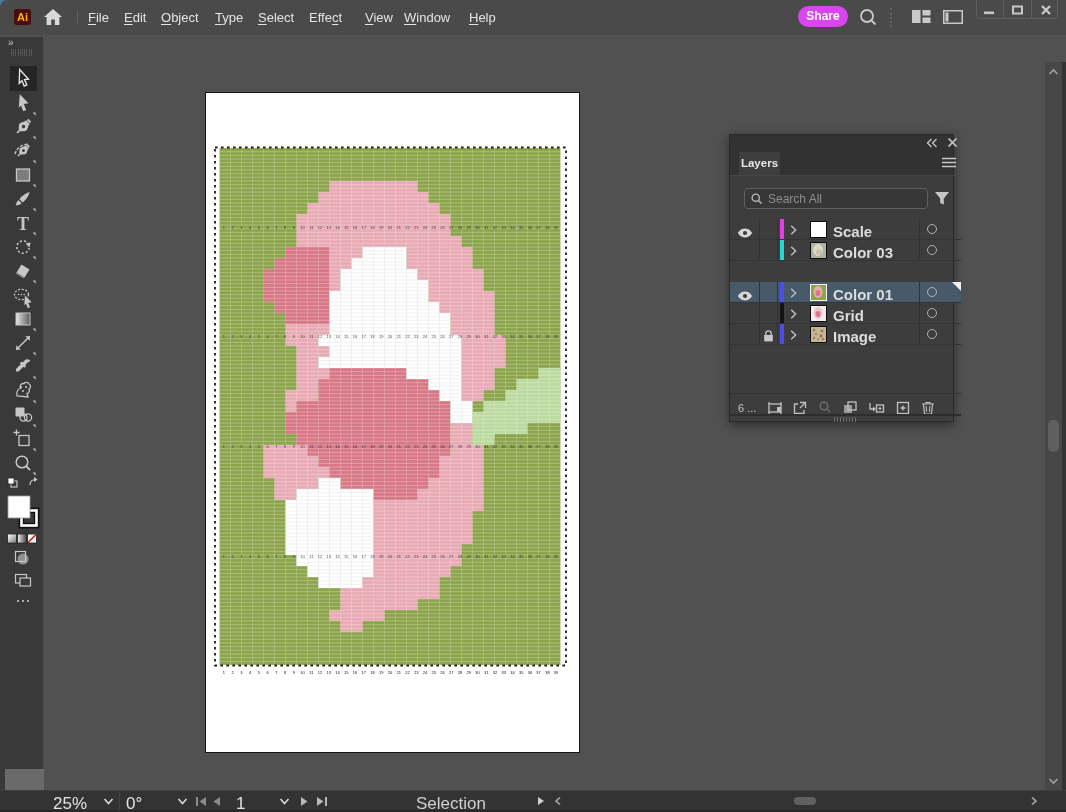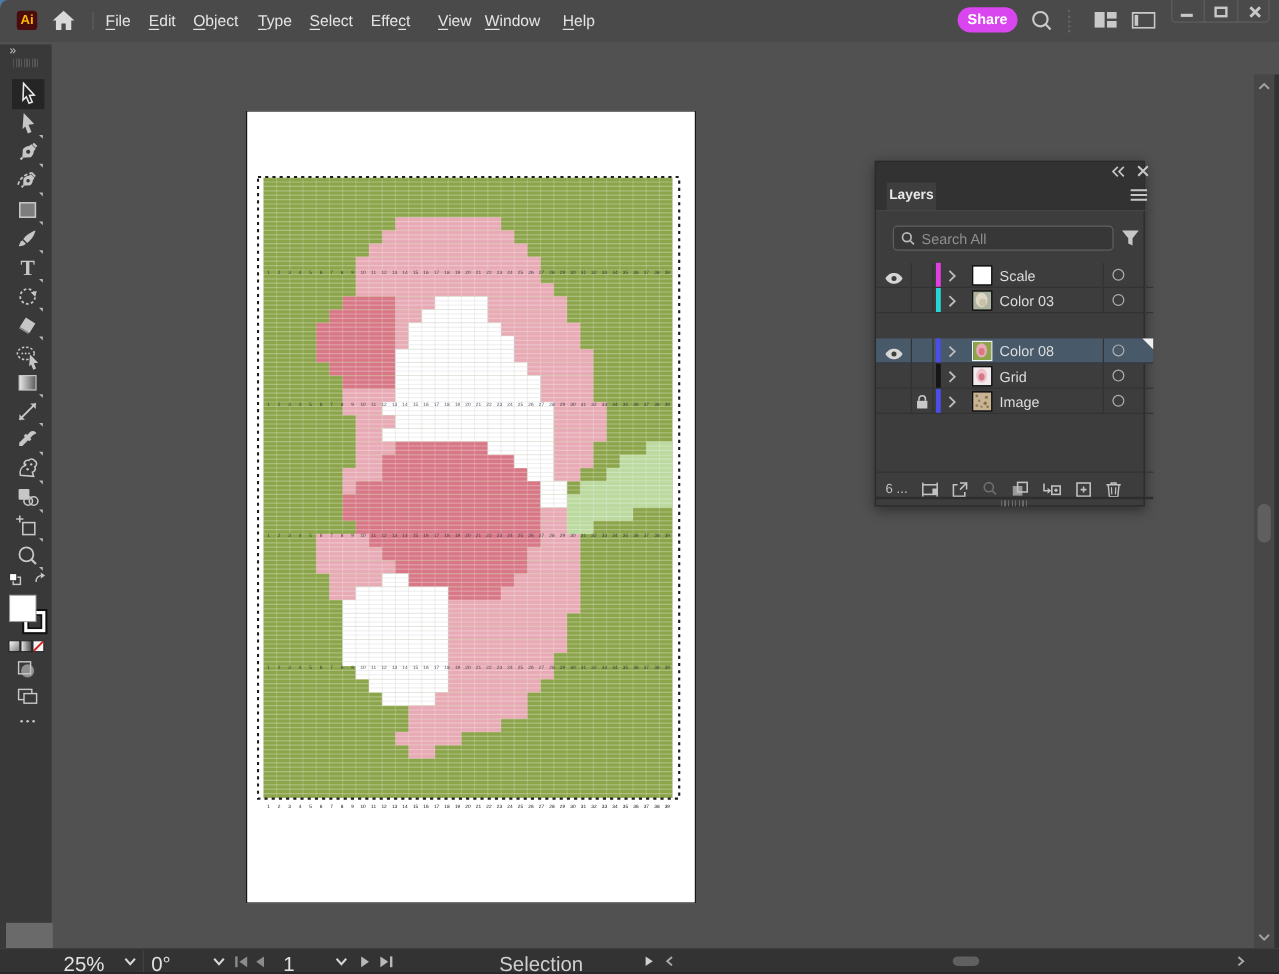--- a/index.html
+++ b/index.html
@@ -52,21 +52,21 @@
 #hthumb { position:absolute; left:794px; top:6px; width:22px; height:8px; background:#606060; border-radius:4px; }
 #cornerbox { position:absolute; left:5px; top:769px; width:39px; height:21px; background:#6a6a6a; }
 
 
 #panel { position:absolute; left:717px; top:134px; width:225px; height:288px; background:#3d3d3d;
   box-shadow:0 3px 10px rgba(0,0,0,0.45); border:1px solid #2a2a2a;margin-left:12px; }
 #panelhead { position:absolute; left:0; top:0; width:100%; height:40px; background:#323232; }
 #paneltab { position:absolute; left:9px; top:17px; width:41px; height:23px; background:#3e3e3e;
   color:#e8e8e8; font-size:11.5px; font-weight:bold; line-height:23px; text-align:center; }
 .lrow { position:absolute; width:100%; height:21px; border-bottom:1px solid #333; }
-.lrow .name { position:absolute; left:103px; top:4px; font-size:12px; font-weight:normal; color:#dcdcdc; }
+.lrow .name { position:absolute; left:103px; top:4px; font-size:15px; font-weight:bold; color:#dcdcdc; }
 .cbar { position:absolute; left:50px; top:0; width:4px; height:20px; }
 .thumb { position:absolute; left:80px; top:2px; width:17px; height:17px; border:1px solid #0d0d0d; }
 .circ { position:absolute; left:197px; top:5px; width:10px; height:10px; border:1.2px solid #b0b0b0; border-radius:50%; }
 .vline { position:absolute; top:0; width:1px; height:21px; background:#333; }
 </style>
 </head>
 <body>
 <div id="app">
 
   <div id="cornerul" style="position:absolute;left:0;top:0;width:10px;height:10px;background:#4e7ca6"></div>
@@ -1129,21 +1129,21 @@
         <div class="vline" style="left:189px"></div>
 <div class="cbar" style="background:#4a4de8"></div>
 <svg class="abs" style="left:60px;top:6px" width="7" height="10" viewBox="0 0 7 10">
           <path d="M1.2 0.8 L5.6 5 L1.2 9.2" fill="none" stroke="#bdbdbd" stroke-width="1.5"></path>
         </svg>
 <div class="thumb" style="border-color:#f4f4f4"><svg width="15" height="15" viewBox="0 0 15 15">
             <rect width="15" height="15" fill="#8ca54b"></rect>
             <ellipse cx="7" cy="7" rx="4.5" ry="6" fill="#e8abb5"></ellipse>
             <ellipse cx="7" cy="8" rx="2.5" ry="3" fill="#d87887"></ellipse>
           </svg></div>
-<div class="name">Color 08</div>
+<div class="name">Color 01</div>
 <div class="circ"></div>
 <div class="abs" style="left:222px;top:0;width:0;height:0;border-top:9px solid #f0f0f0;border-left:9px solid transparent"></div>
 </div>
 <div class="lrow abs" style="left:0;top:189px;width:231px;">
 <div class="abs" style="left:33px;top:4px"><svg width="11" height="12" viewBox="0 0 11 12">
             <rect x="1.2" y="5" width="8.6" height="6.4" fill="#c9c9c9"></rect>
             <path d="M2.8 5 L2.8 3.4 C2.8 1.9 4 0.8 5.5 0.8 C7 0.8 8.2 1.9 8.2 3.4 L8.2 5" fill="none" stroke="#c9c9c9" stroke-width="1.3"></path>
           </svg></div>
 <div class="vline" style="left:29px"></div>
         <div class="vline" style="left:47px"></div>

